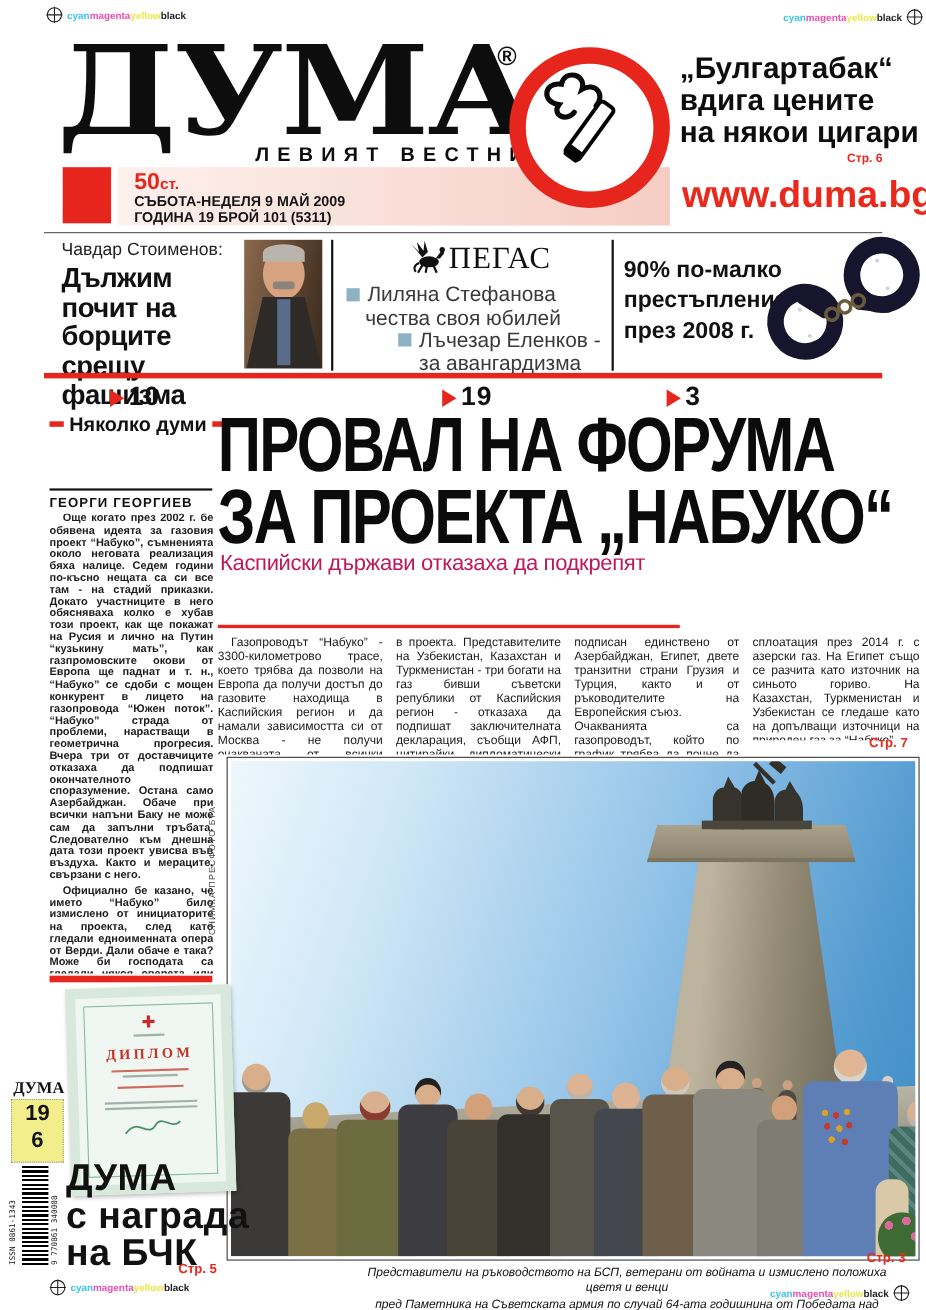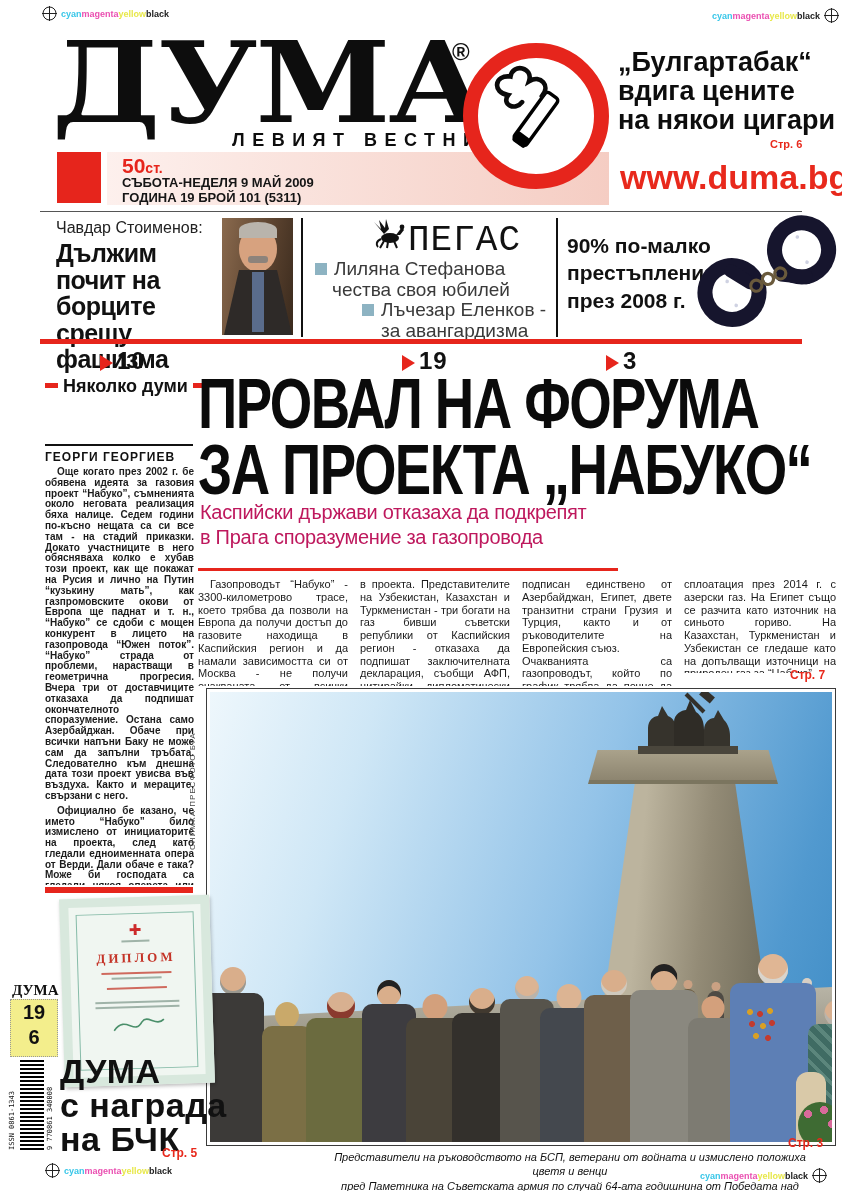--- a/index.html
+++ b/index.html
@@ -23,21 +23,21 @@
   
   .promoline{font-size:27px;font-weight:bold;line-height:1.07;color:#0d0d0d;}
   .pageref{color:#e8291c;font-weight:bold;font-size:11px;}
   .site{color:#e8291c;font-weight:bold;font-size:34px;letter-spacing:0;}
   .circle-sign{width:116px;height:116px;border:15px solid #e6251c;border-radius:50%;background:#fff;z-index:6;}
   
   .hairline{background:#9a9a9a;height:1px;}
   .kicker1{font-size:16px;color:#222;}
   .teaser-title{font-size:25px;font-weight:bold;line-height:1.06;letter-spacing:-.5px;}
   .vdiv{width:2px;background:#111;}
-  .pegas-logo{font-size:36px;letter-spacing:1px;color:#111;font-family:Liberation Mono, monospace;}
+  .pegas-logo{font-size:28px;letter-spacing:1px;color:#111;font-family:Liberation Serif, serif;}
   .pegitem{font-size:19px;color:#3a3a3a;line-height:1.12;}
   .sqb{display:inline-block;width:12px;height:12px;background:#8db3c2;margin-right:7px;}
   .crime-title{font-size:21px;font-weight:bold;line-height:1.3;}
   .redrule{background:#e6251c;}
   .pgnum{font-size:24px;font-weight:bold;color:#111;letter-spacing:1px;}
   .tri{display:inline-block;width:0;height:0;border-top:8px solid transparent;border-bottom:8px solid transparent;
        border-left:13px solid #e6251c;margin-right:4px;vertical-align:-2px;}
   
   .opk{font-size:18px;font-weight:bold;}
   .reddash{display:inline-block;width:13px;height:5px;background:#e6251c;vertical-align:4px;}
@@ -189,21 +189,20 @@
   <div class="abs opbody" style="left:45px;top:467px;width:149px;height:418px;overflow:hidden;">
     <p>Още когато през 2002 г. бе обявена идеята за газовия проект “Набуко”, съмненията около неговата реализация бяха налице. Седем години по-късно нещата са си все там - на стадий приказки. Докато участниците в него обясняваха колко е хубав този проект, как ще покажат на Русия и лично на Путин “кузькину мать”, как газпромовските окови от Европа ще паднат и т. н., “Набуко” се сдоби с мощен конкурент в лицето на газопровода “Южен поток”. “Набуко” страда от проблеми, нарастващи в геометрична прогресия. Вчера три от доставчиците отказаха да подпишат окончателното споразумение. Остана само Азербайджан. Обаче при всички напъни Баку не може сам да запълни тръбата. Следователно към днешна дата този проект увисва във въздуха. Както и мераците, свързани с него.</p>
     <p>Официално бе казано, че името “Набуко” било измислено от инициаторите на проекта, след като гледали едноименната опера от Верди. Дали обаче е така? Може би господата са гледали някоя оперета или водевил?</p>
   </div>
   <div class="abs redrule" style="left:45px;top:887px;width:148px;height:6px;"></div>
 
   <div class="abs headline" style="left:198px;top:372px;">ПРОВАЛ НА ФОРУМА</div>
   <div class="abs headline" style="left:198px;top:438px;">ЗА ПРОЕКТА „НАБУКО“</div>
   <div class="abs subhead" style="left:200px;top:500px;">
     <div>Каспийски държави отказаха да подкрепят</div>
-    <div>в Прага споразумение за газопровода</div>
   </div>
   <div class="abs redrule" style="left:198px;top:568px;width:420px;height:3px;"></div>
 
   <div class="abs col" style="left:198px;top:578px;width:150px;height:108px;overflow:hidden;text-indent:12px;">Газопроводът “Набуко” - 3300-километрово трасе, което трябва да позволи на Европа да получи достъп до газовите находища в Каспийския регион и да намали зависимостта си от Москва - не получи очакваната от всички “политическа подкрепа” от ключовите страни</div>
   <div class="abs col" style="left:360px;top:578px;width:150px;height:108px;overflow:hidden;">в проекта. Представителите на Узбекистан, Казахстан и Туркменистан - три богати на газ бивши съветски републики от Каспийския регион - отказаха да подпишат заключителната декларация, съобщи АФП, цитирайки дипломатически източници. Съвместният документ бе</div>
   <div class="abs col" style="left:522px;top:578px;width:150px;height:108px;overflow:hidden;">подписан единствено от Азербайджан, Египет, двете транзитни страни Грузия и Турция, както и от ръководителите на Европейския съюз.
 Очакванията са газопроводът, който по график трябва да почне да се строи през 2011 г., да бъде пуснат в ек-</div>
   <div class="abs col" style="left:684px;top:578px;width:152px;height:95px;overflow:hidden;">сплоатация през 2014 г. с азерски газ. На Египет също се разчита като източник на синьото гориво. На Казахстан, Туркменистан и Узбекистан се гледаше като на допълващи източници на природен газ за “Набуко”.</div>
   <div class="abs pageref" style="left:790px;top:668px;font-size:12px;">Стр. 7</div>
 

